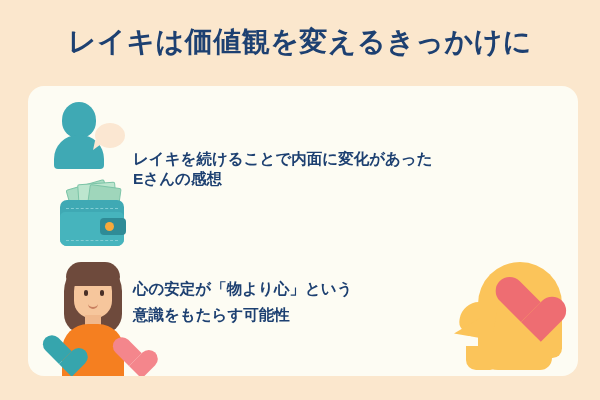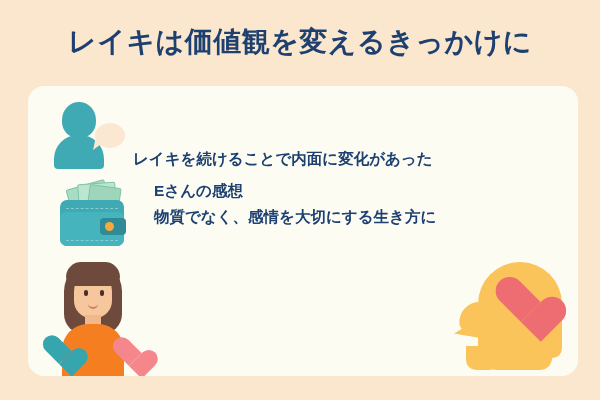--- a/index.html
+++ b/index.html
@@ -359,37 +359,40 @@
       <div class="note" id="note1"></div>
       <div class="note" id="note2"></div>
       <div class="note" id="note3"></div>
       <div id="wallet-body"></div>
       <div id="wallet-flap"></div>
       <div class="stitch" id="stitch1"></div>
       <div class="stitch" id="stitch2"></div>
       <div id="wallet-strap"></div>
       <div id="wallet-clasp"></div>
     </div>
-    <div class="row-text" style="left:105px; top:92px;margin-left:21px;">
+    <div class="row-text" style="left:105px; top:80px;">
       <span class="tline">Eさんの感想</span>
-      <span class="tline">物質でなく、感情を大切にする生き方に</span>
     </div>
 
     <div id="icon-woman">
       <div id="woman-hair-back"></div>
       <div id="woman-face"></div>
       <div id="woman-fringe"></div>
       <div class="woman-eye" id="eye-l"></div>
       <div class="woman-eye" id="eye-r"></div>
       <div id="woman-mouth"></div>
       <div id="woman-neck"></div>
       <div id="woman-body"></div>
       <div class="heart" id="heart-teal"></div>
       <div class="heart" id="heart-pink"></div>
     </div>
+    <div class="row-text" style="left:105px; top:190px;">
+      <span class="tline">心の安定が「物より心」という</span>
+      <span class="tline">意識をもたらす可能性</span>
+    </div>
 
     <div id="icon-head">
       <div id="head-skull"></div>
       <div id="head-jaw"></div>
       <div id="head-brow"></div>
       <div id="head-nose"></div>
       <div id="head-chin"></div>
       <div id="head-mouthgap"></div>
       <div id="head-heart"></div>
     </div>

